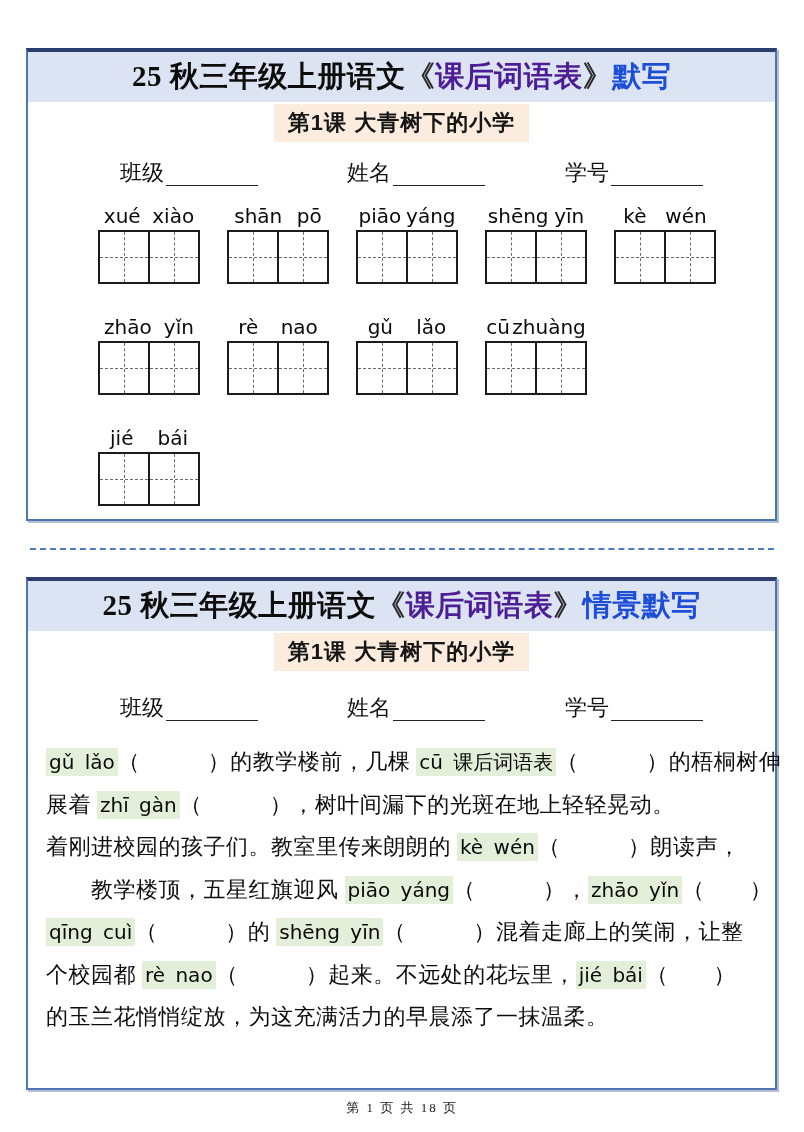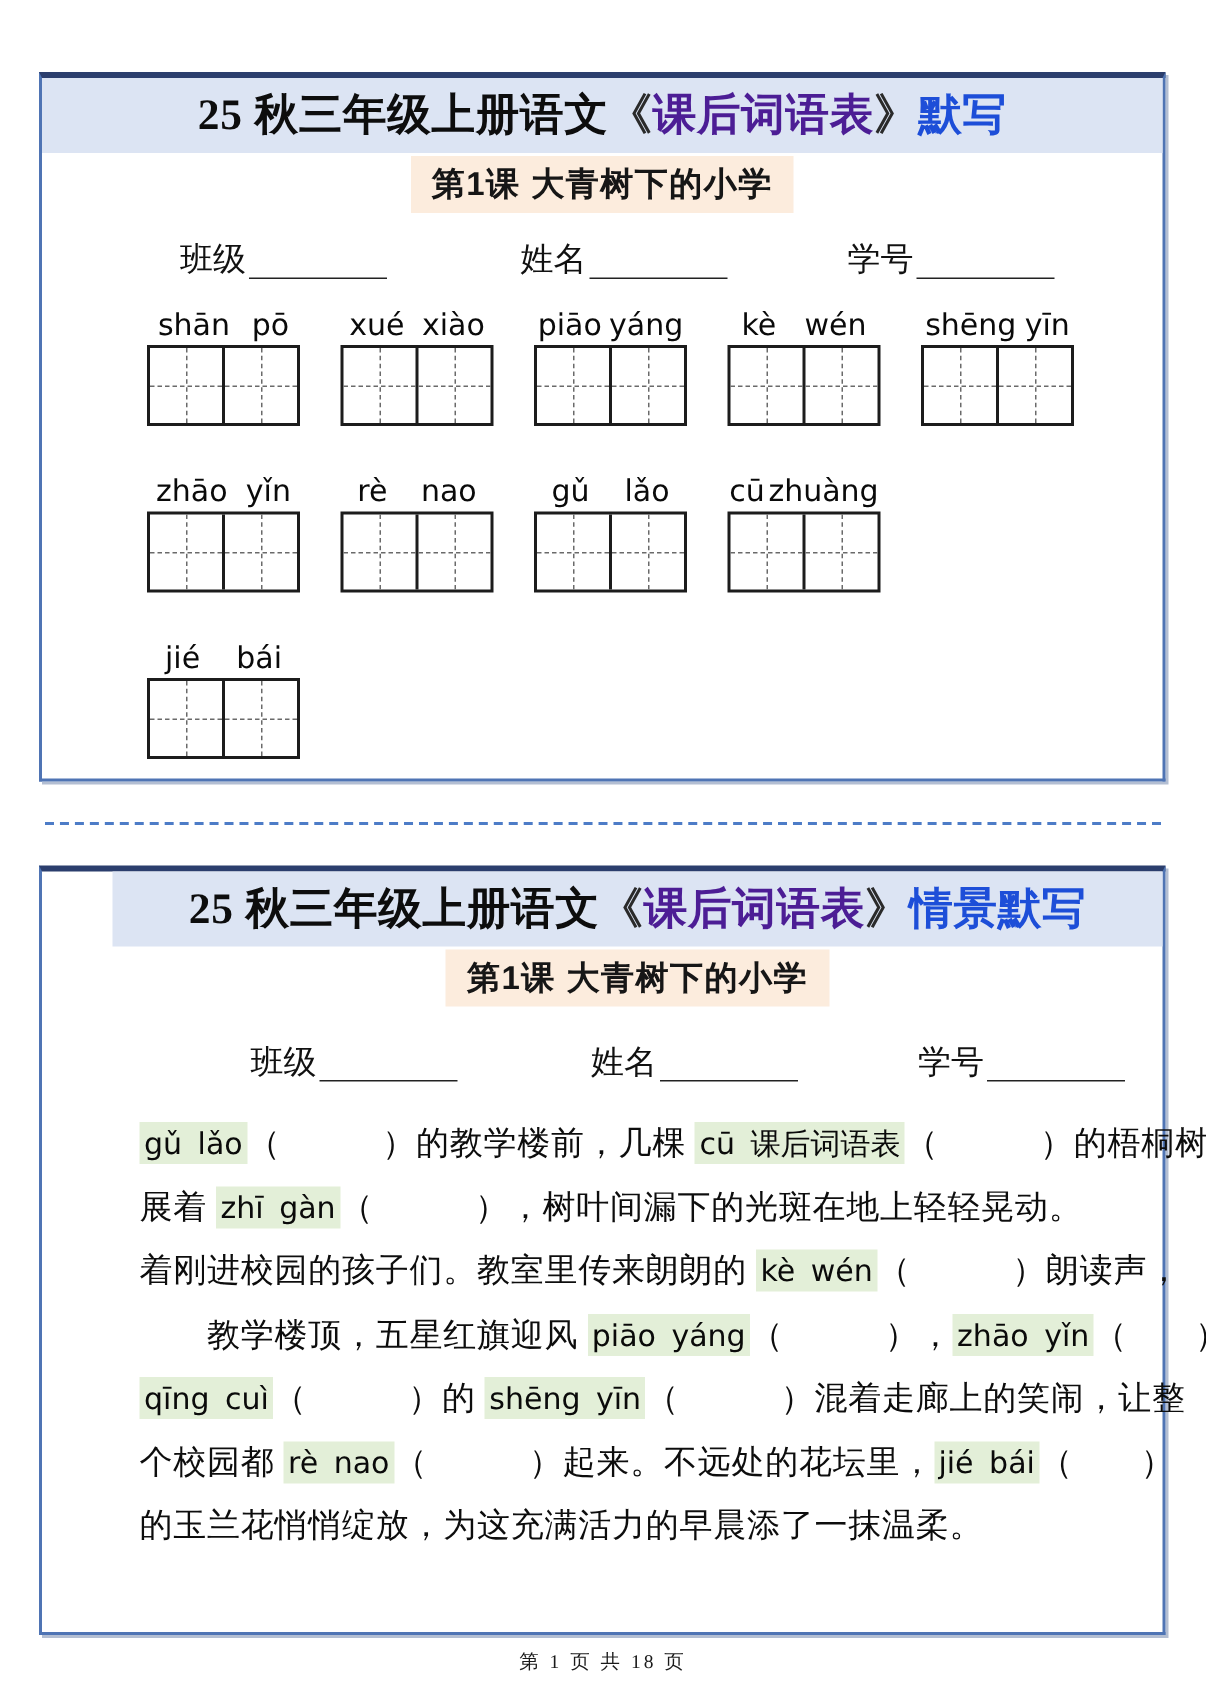--- a/index.html
+++ b/index.html
@@ -4,21 +4,21 @@
 <style>
   html,body{margin:0;padding:0;background:#ffffff;}
   .page{position:relative;width:804px;height:1132px;background:#ffffff;overflow:hidden;
         font-family:"Liberation Serif",serif;color:#111;}
 
   
   .panel{position:absolute;left:26px;width:751px;box-sizing:border-box;background:#fff;
          border:2px solid #4f74b4;border-top:4px solid #2b3e6d;
          box-shadow:2px 2px 0 #b3bed2;}
   #p1{top:48px;height:473px;}
-  #p2{top:577px;height:513px;padding-left:47px;}
+  #p2{top:577px;height:513px;}
 
   .band{height:50px;background:#dce4f3;display:flex;align-items:center;justify-content:center;}
   .ptitle{margin:0;font-size:29px;font-weight:bold;letter-spacing:.5px;
           font-family:"Liberation Serif",serif;color:#0d0d0d;white-space:nowrap;}
   .ptitle .red{color:#4c1d95;text-align:right;}
   .ptitle .blue{color:#1d4ed8;}
   .ptitle .bracket{color:#2a2a2a;font-weight:bold;}
 
   .subtitle-row{text-align:center;margin-top:2px;height:38px;}
   .subtitle{display:inline-block;background:#fcecdd;padding:4px 14px;font-size:22px;
@@ -85,66 +85,66 @@
       </div>
       <div class="field f3">
         <span>学号</span>
           <span class="uline"></span>
       </div>
     </div>
 
     <div class="word-row first">
         <div class="word">
           <div class="plabel">
+            <span>xué</span>
+            <span>xiào</span>
+          </div>
+          <div class="wgrid">
+            <div class="cell"></div>
+            <div class="cell"></div>
+            <div class="hmid"></div>
+          </div>
+        </div>
+        <div class="word">
+          <div class="plabel">
             <span>shān</span>
             <span>pō</span>
           </div>
           <div class="wgrid">
             <div class="cell"></div>
             <div class="cell"></div>
             <div class="hmid"></div>
           </div>
         </div>
         <div class="word">
           <div class="plabel">
-            <span>xué</span>
-            <span>xiào</span>
-          </div>
-          <div class="wgrid">
-            <div class="cell"></div>
-            <div class="cell"></div>
-            <div class="hmid"></div>
-          </div>
-        </div>
-        <div class="word">
-          <div class="plabel">
             <span>piāo</span>
             <span>yáng</span>
           </div>
           <div class="wgrid">
             <div class="cell"></div>
             <div class="cell"></div>
             <div class="hmid"></div>
           </div>
         </div>
         <div class="word">
           <div class="plabel">
+            <span>shēng</span>
+            <span>yīn</span>
+          </div>
+          <div class="wgrid">
+            <div class="cell"></div>
+            <div class="cell"></div>
+            <div class="hmid"></div>
+          </div>
+        </div>
+        <div class="word">
+          <div class="plabel">
             <span>kè</span>
             <span>wén</span>
-          </div>
-          <div class="wgrid">
-            <div class="cell"></div>
-            <div class="cell"></div>
-            <div class="hmid"></div>
-          </div>
-        </div>
-        <div class="word">
-          <div class="plabel">
-            <span>shēng</span>
-            <span>yīn</span>
           </div>
           <div class="wgrid">
             <div class="cell"></div>
             <div class="cell"></div>
             <div class="hmid"></div>
           </div>
         </div>
       </div>
     <div class="word-row">
         <div class="word">

